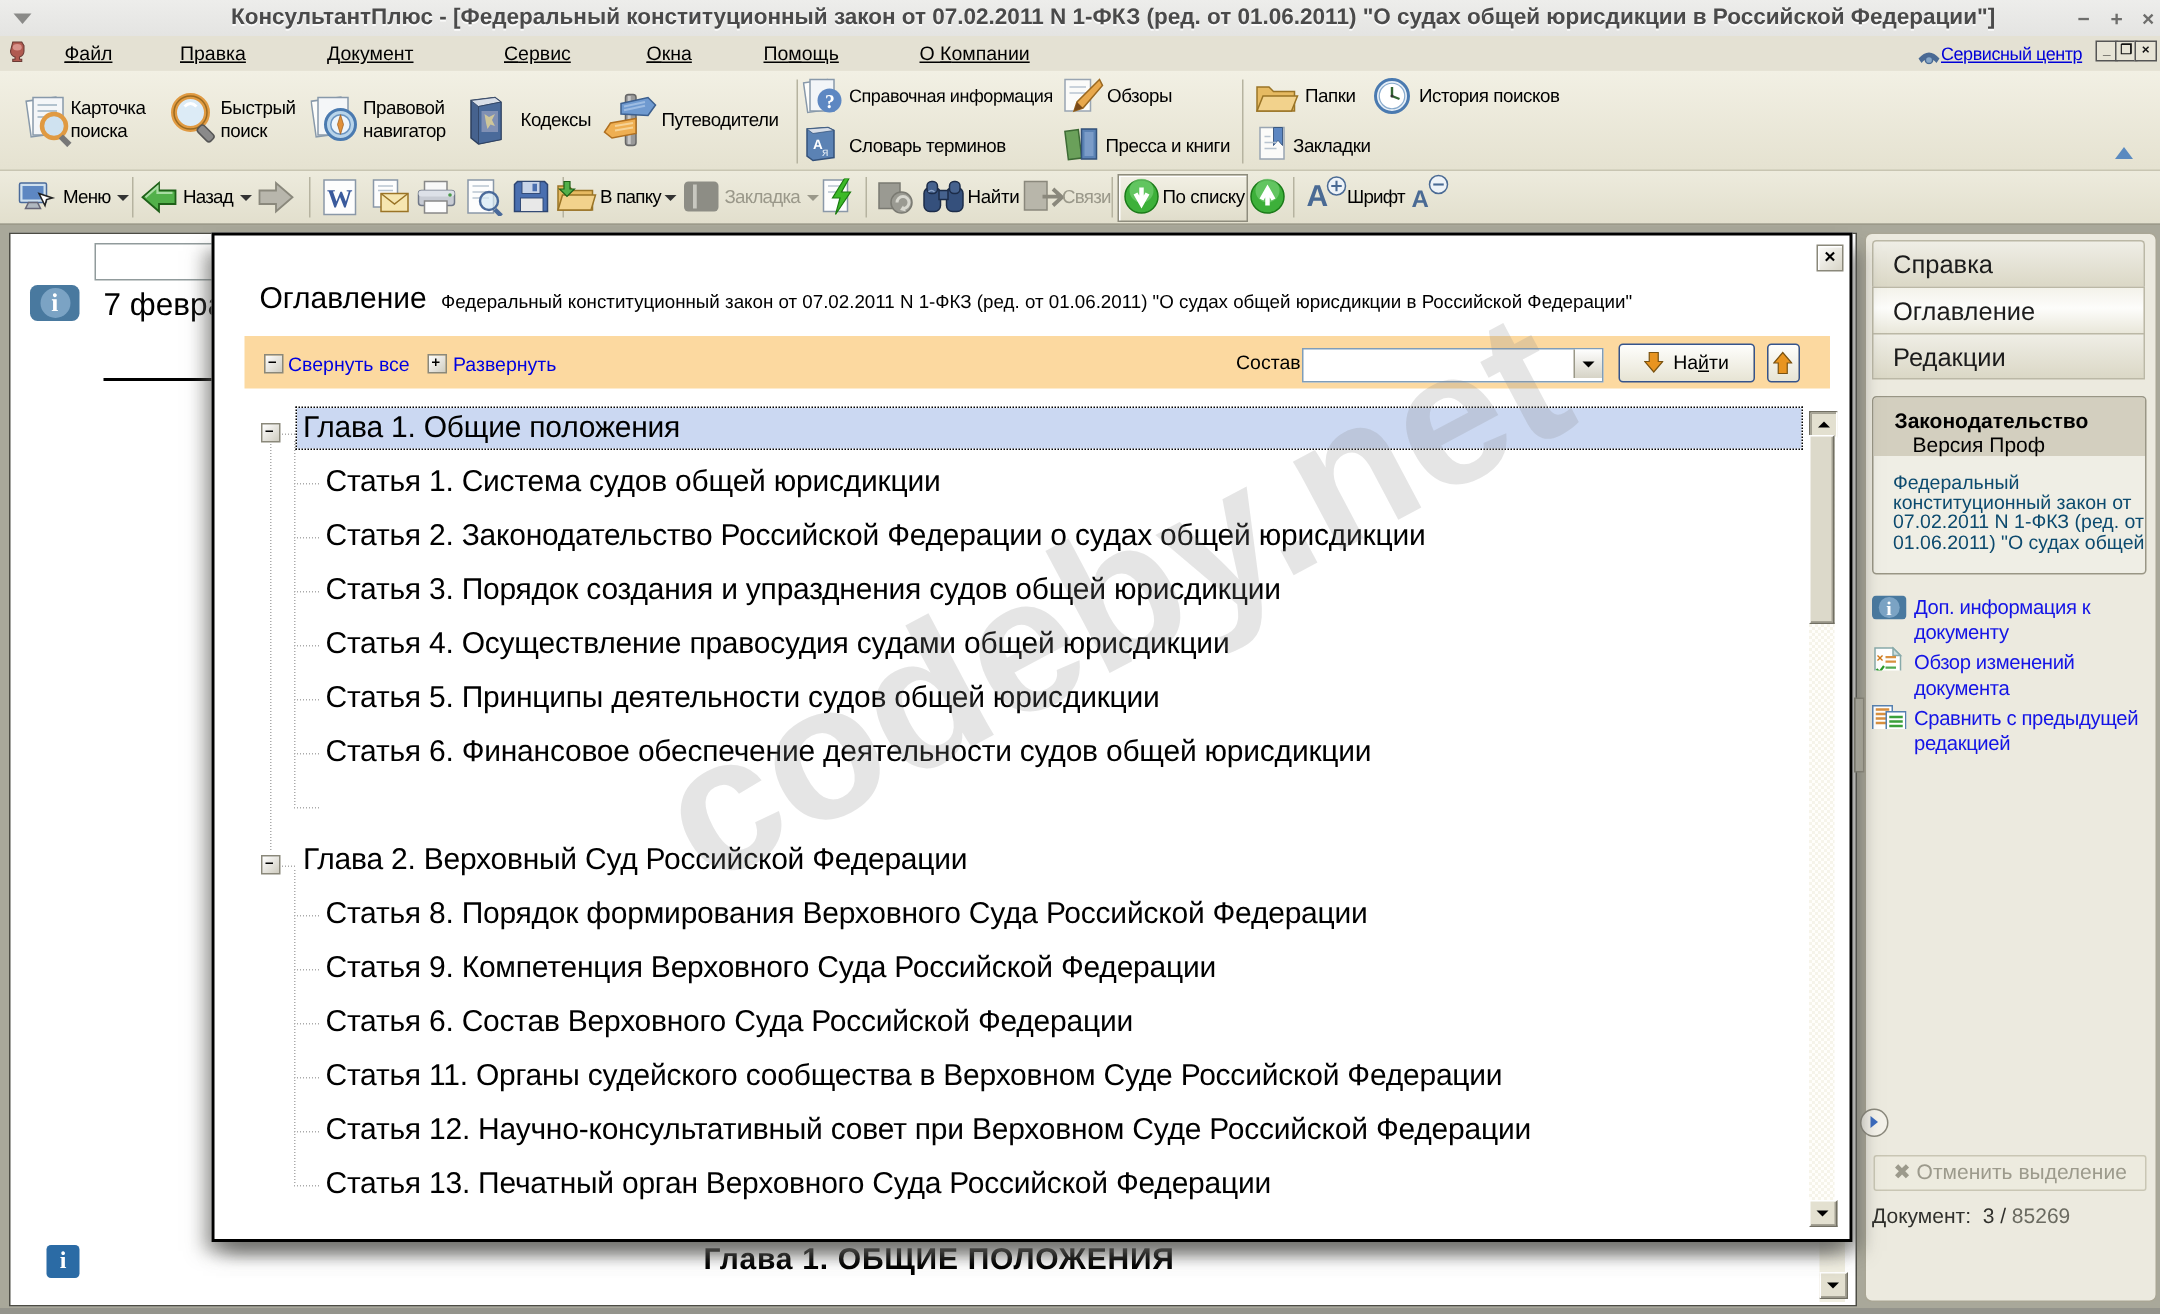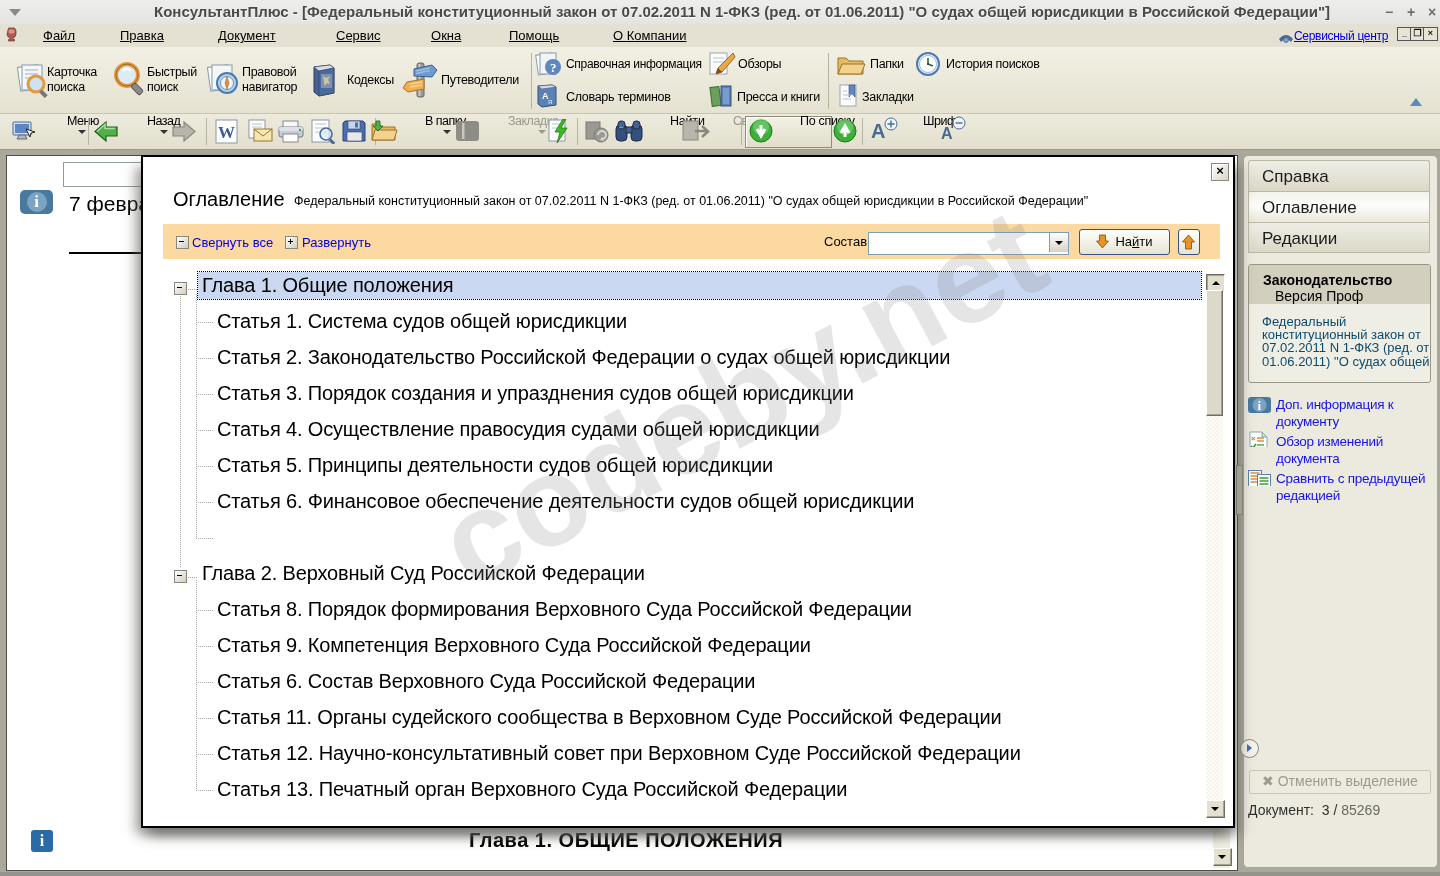--- a/index.html
+++ b/index.html
@@ -18,21 +18,21 @@
 .mitem{top:4px;text-decoration:underline;}
 .mnem{text-decoration:underline;}
 #svclink{top:5px;color:#0000d8;text-decoration:underline;font-size:12px;letter-spacing:-0.3px;}
 .mdib{top:27px;width:13px;height:12px;background:#e7e4d6;border:1px solid #555;position:absolute;font-size:9px;line-height:10px;text-align:center;color:#111;font-weight:bold;}
 
 #tb1{left:0;top:47px;width:1440px;height:101px;background:linear-gradient(#f2f0e4,#e6e3d2 60%,#dedbc8);}
 .tbdiv{width:1px;background:#b6b3a0;position:absolute;}
 .tlabel{font-size:12.5px;letter-spacing:-0.3px;color:#000;position:absolute;}
 
 #tb2{left:0;top:113px;width:1440px;height:35px;background:linear-gradient(#edebdd,#e2dfcd);border-top:1px solid #c8c5b2;border-bottom:1px solid #9c9a8a;}
-.t2label{font-size:12.5px;letter-spacing:-0.5px;color:#000;position:absolute;top:0;margin-left:25px;}
+.t2label{font-size:12.5px;letter-spacing:-0.5px;color:#000;position:absolute;top:10px;}
 .t2gray{color:#9a988a;}
 .darr{display:inline-block;width:0;height:0;border-left:4px solid transparent;border-right:4px solid transparent;border-top:4px solid #333;position:absolute;top:16px;}
 
 #docwin{left:6px;top:155px;width:1230px;height:714px;background:#fff;border:1px solid #4c4c44;}
 #docinput{left:56px;top:6px;width:108px;height:23px;border:1px solid #919b9c;background:#fff;position:absolute;}
 .iicon{position:absolute;width:33px;height:24px;background:#49799f;border-radius:5px;}
 .iicon .c{position:absolute;left:50%;top:50%;width:20px;height:20px;margin:-10px 0 0 -10px;background:#7ba3c4;border-radius:50%;color:#fff;font-family:"Liberation Serif",serif;font-size:17px;font-weight:bold;text-align:center;line-height:20px;}
 #dochead{left:62px;top:36px;font-size:21px;color:#000;position:absolute;}
 #dline{left:62px;top:96px;width:1100px;height:2px;background:#000;position:absolute;}
 #docfoot{left:0px;top:673px;width:1238px;text-align:center;font-weight:bold;font-size:20px;letter-spacing:0.5px;color:#000;position:absolute;}

